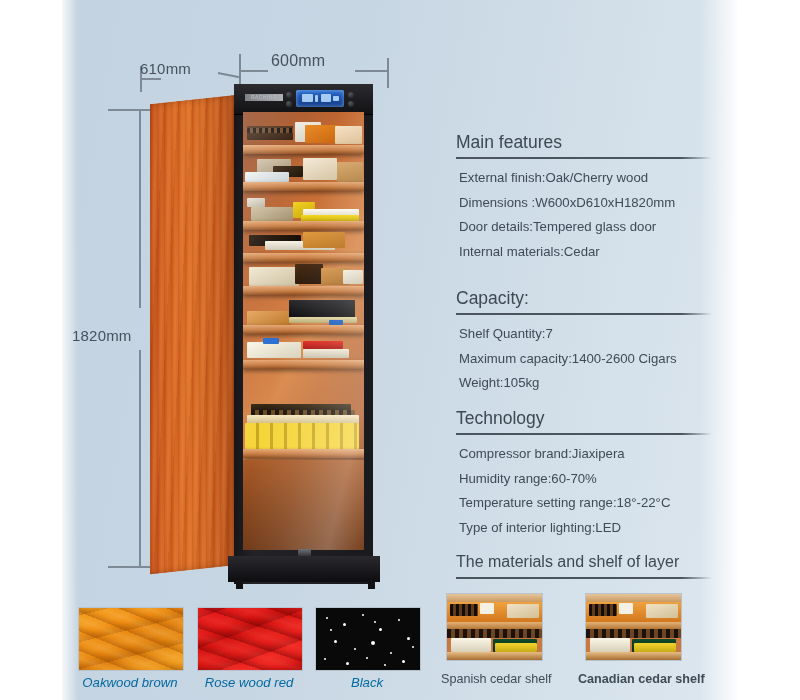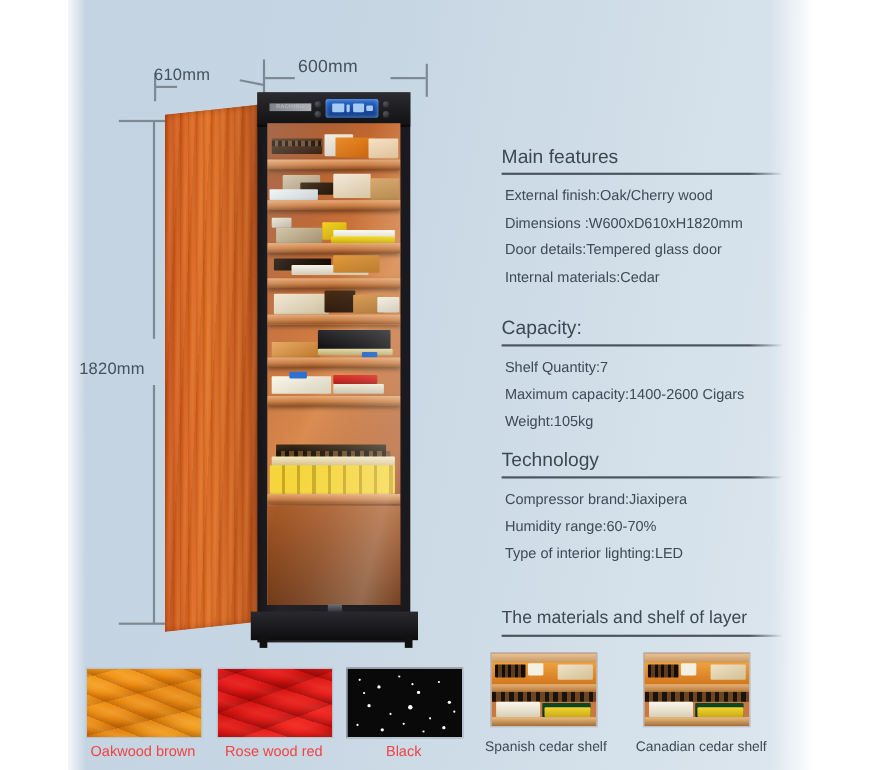--- a/index.html
+++ b/index.html
@@ -73,21 +73,21 @@
   .sw-oak{background:
     repeating-linear-gradient(22deg,rgba(120,50,0,.30) 0px,rgba(120,50,0,0) 6px,rgba(255,205,110,.22) 11px,rgba(120,50,0,0) 18px),
     repeating-linear-gradient(-14deg,rgba(90,35,0,.22) 0px,rgba(90,35,0,0) 9px,rgba(255,190,90,.18) 15px,rgba(90,35,0,0) 26px),
     linear-gradient(150deg,#f29b18 0%,#ef8c10 30%,#e07f0c 60%,#f3a11c 100%);}
   .sw-rose{background:
     repeating-linear-gradient(18deg,rgba(90,0,0,.38) 0px,rgba(90,0,0,0) 7px,rgba(255,90,80,.20) 12px,rgba(90,0,0,0) 20px),
     repeating-linear-gradient(-20deg,rgba(70,0,0,.28) 0px,rgba(70,0,0,0) 10px,rgba(255,70,60,.16) 16px,rgba(70,0,0,0) 28px),
     linear-gradient(150deg,#e8191b 0%,#d4120f 40%,#ef2420 75%,#c60d0c 100%);}
   .sw-black{background:#090909;position:absolute;overflow:hidden;}
   .sw-black span{position:absolute;background:#fff;border-radius:50%;}
-  .sw-label{position:absolute;font-size:13.2px;color:#ef4444;text-align:center;width:112px;}
+  .sw-label{position:absolute;font-size:13.2px;color:#0369a1;text-align:center;width:112px;font-style:italic;}
 
   
   .ph{position:absolute;width:95px;height:66px;border:1px solid #b7c4d0;background:#c9793f;overflow:hidden;}
   .ph-label{position:absolute;font-size:12.6px;color:#3e4a55;white-space:nowrap;}
   .ph .row{position:absolute;left:0;width:95px;}
 </style>
 </head>
 <body>
 
 <div id="root">
@@ -219,20 +219,21 @@
       <li>Weight:105kg</li>
     </ul>
   </div>
 
   <div class="spec" style="top:406px;">
     <h2>Technology</h2>
     <div class="rule"></div>
     <ul>
       <li>Compressor brand:Jiaxipera</li>
       <li>Humidity range:60-70%</li>
+      <li>Temperature setting range:18°-22°C</li>
       <li>Type of interior lighting:LED</li>
     </ul>
   </div>
 
   <div class="spec" style="top:550px;">
     <h2 style="font-size:16px;">The materials and shelf of layer</h2>
     <div class="rule"></div>
   </div>
 
   <div class="sw-wrap">
@@ -284,15 +285,15 @@
     <div class="box" style="left:3px;top:10px;width:28px;height:12px;background:repeating-linear-gradient(90deg,#140c05 0,#140c05 3px,#5e3c1c 3px,#5e3c1c 6px);"></div>
     <div class="box" style="left:33px;top:9px;width:14px;height:11px;background:#f4f0e4;"></div>
     <div class="box" style="left:60px;top:10px;width:32px;height:14px;background:linear-gradient(160deg,#f0e3c7,#d2bf96);"></div>
     <div class="row" style="top:28px;height:7px;background:linear-gradient(180deg,#e4b277,#b5793a);"></div>
     <div class="row" style="top:35px;height:9px;background:repeating-linear-gradient(90deg,#1d1208 0,#1d1208 4px,#6b4524 4px,#6b4524 8px);"></div>
     <div class="box" style="left:4px;top:44px;width:40px;height:14px;background:linear-gradient(180deg,#fbf6e8,#d7cfb8);"></div>
     <div class="box" style="left:46px;top:45px;width:44px;height:13px;background:linear-gradient(180deg,#0d4a2a,#062e19);"></div>
     <div class="box" style="left:48px;top:49px;width:42px;height:9px;background:linear-gradient(180deg,#f2d52b,#c8ab16);"></div>
     <div class="row" style="top:58px;height:8px;background:linear-gradient(180deg,#e7bd85,#a86e33);"></div>
   </div>
-  <span class="ph-label" style="left:578px;top:672px;">Canadian cedar shelf</span>
+  <span class="ph-label" style="left:578px;top:672px;font-weight:bold;">Canadian cedar shelf</span>
 
 </div>
 
 </body></html>

